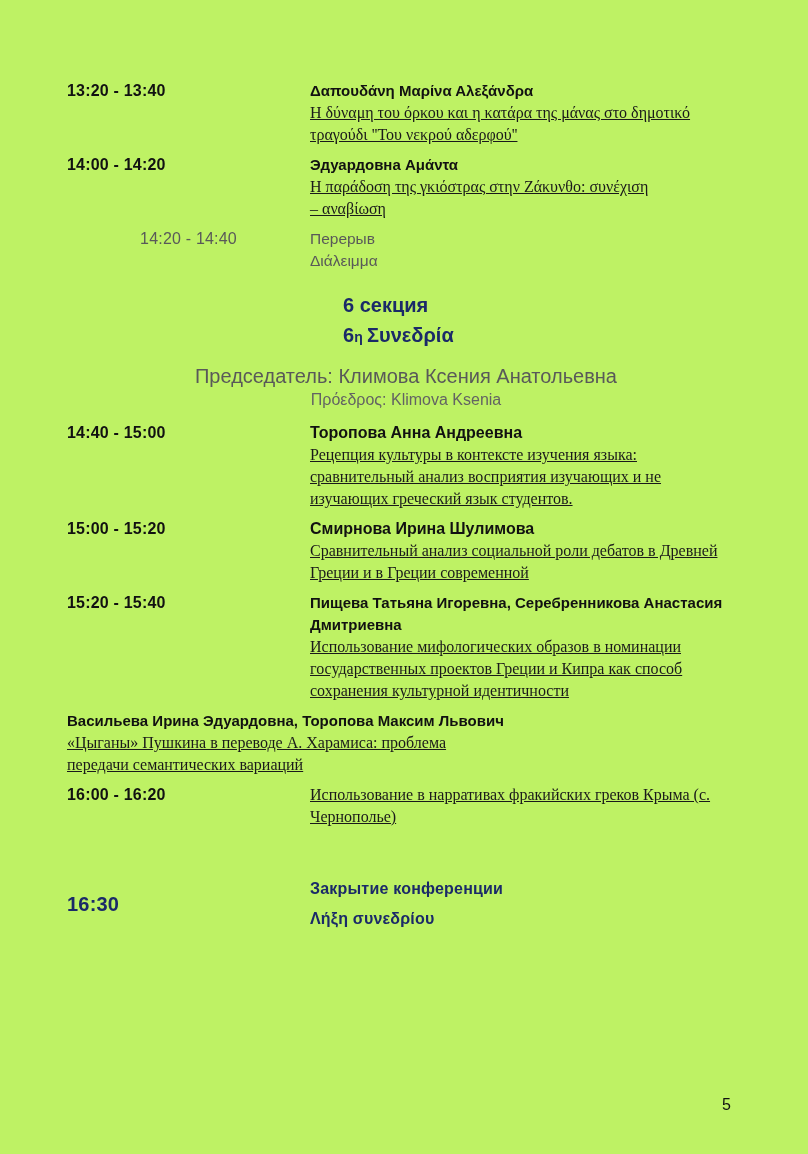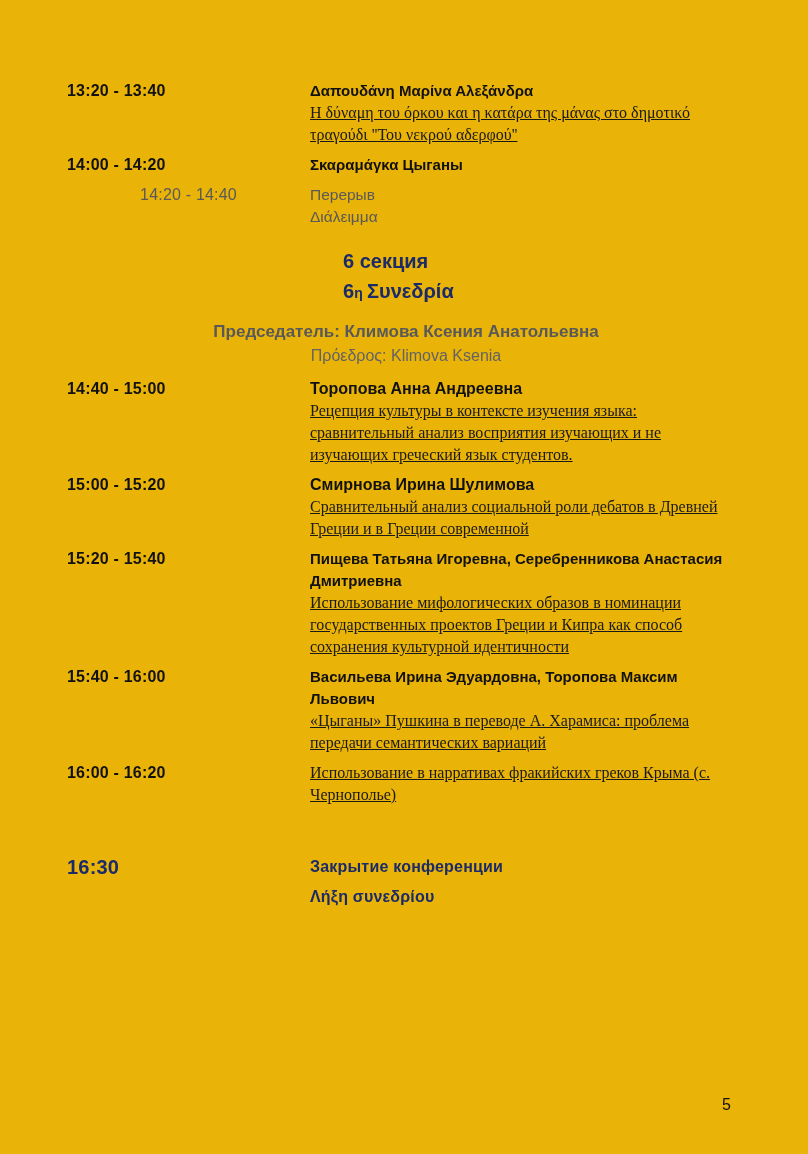--- a/index.html
+++ b/index.html
@@ -1,21 +1,21 @@
 <!DOCTYPE html>
 <html lang="ru"><head>
 <meta charset="utf-8">
 <title>Document</title>
 <style>
   html, body { margin: 0; padding: 0; background: #ffffff; }
   .page {
     position: relative;
     width: 808px;
     height: 1154px;
-    background: #eab308;
+    background: #bef264;
     box-sizing: border-box;
     padding: 80px 63px 0 67px;
     font-family: "Liberation Sans", sans-serif;
     color: #1a1a1a;
     overflow: hidden;
   }
   .row { display: flex; margin-bottom: 8px; }
   .time {
     width: 243px;
     flex-shrink: 0;
@@ -59,23 +59,23 @@
     font-size: 20px;
     line-height: 30px;
   }
   .eta { font-size: 14px; }
   .heading-rest { margin-left: 0.22em; }
   .chair {
     text-align: center;
     color: #595959;
     margin-bottom: 10px;
   }
-  .chair-ru { font-size: 17px; font-weight: 700; line-height: 24px; }
+  .chair-ru { font-size: 20px; font-weight: 400; line-height: 24px; }
   .chair-el { font-size: 16px; font-weight: 400; line-height: 24px; color: #636363; }
-  .closing-row { margin-top: 46px; margin-bottom: 0; }
+  .closing-row { margin-top: 46px; margin-bottom: 0; align-items: center; }
   .closing-row .time {
     color: #1b2a68;
     font-size: 20px;
     line-height: 30px;
   }
   .closing-text {
     color: #1b2a68;
     font-weight: bold;
     font-size: 16px;
     line-height: 30px;
@@ -101,21 +101,23 @@
     <div class="content">
       <div class="name">Δαπουδάνη Μαρίνα Αλεξάνδρα</div>
       <div class="desc">Η δύναμη του όρκου και η κατάρα της μάνας στο δημοτικό
 τραγούδι ''Του νεκρού αδερφού''</div>
     </div>
   </div>
 
   <div class="row">
     <div class="time">14:00 - 14:20</div>
     <div class="content">
-      <div class="name">Σκαραμάγκα Цыганы</div>
+      <div class="name">Эдуардовна Αμάντα</div>
+      <div class="desc">Η παράδοση της γκιόστρας στην Ζάκυνθο: συνέχιση
+– αναβίωση</div>
     </div>
   </div>
 
   <div class="row break-row">
     <div class="time">14:20 - 14:40</div>
     <div class="content">
       <div class="break-text">Перерыв
 Διάλειμμα</div>
     </div>
   </div>
@@ -154,21 +156,20 @@
     <div class="content">
       <div class="name">Пищева Татьяна Игоревна, Серебренникова Анастасия
 Дмитриевна</div>
       <div class="desc">Использование мифологических образов в номинации
 государственных проектов Греции и Кипра как способ
 сохранения культурной идентичности</div>
     </div>
   </div>
 
   <div class="row">
-    <div class="time">15:40 - 16:00</div>
     <div class="content">
       <div class="name">Васильева Ирина Эдуардовна, Торопова Максим Львович</div>
       <div class="desc">«Цыганы» Пушкина в переводе А. Харамиса: проблема
 передачи семантических вариаций</div>
     </div>
   </div>
 
   <div class="row">
     <div class="time">16:00 - 16:20</div>
     <div class="content">

